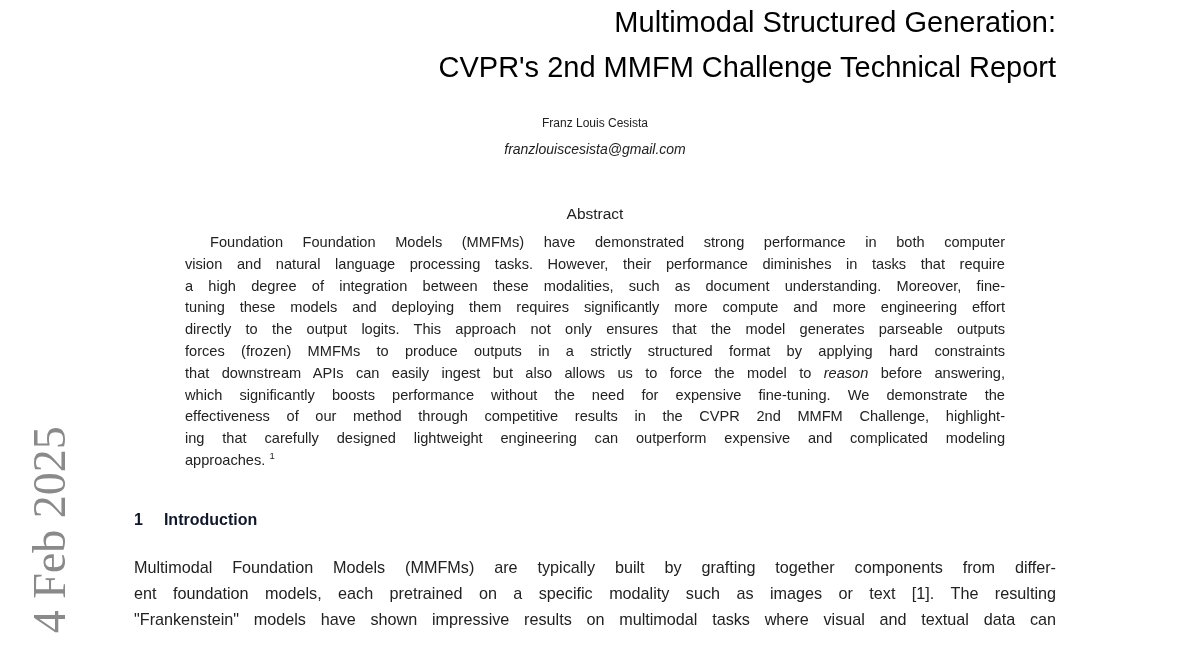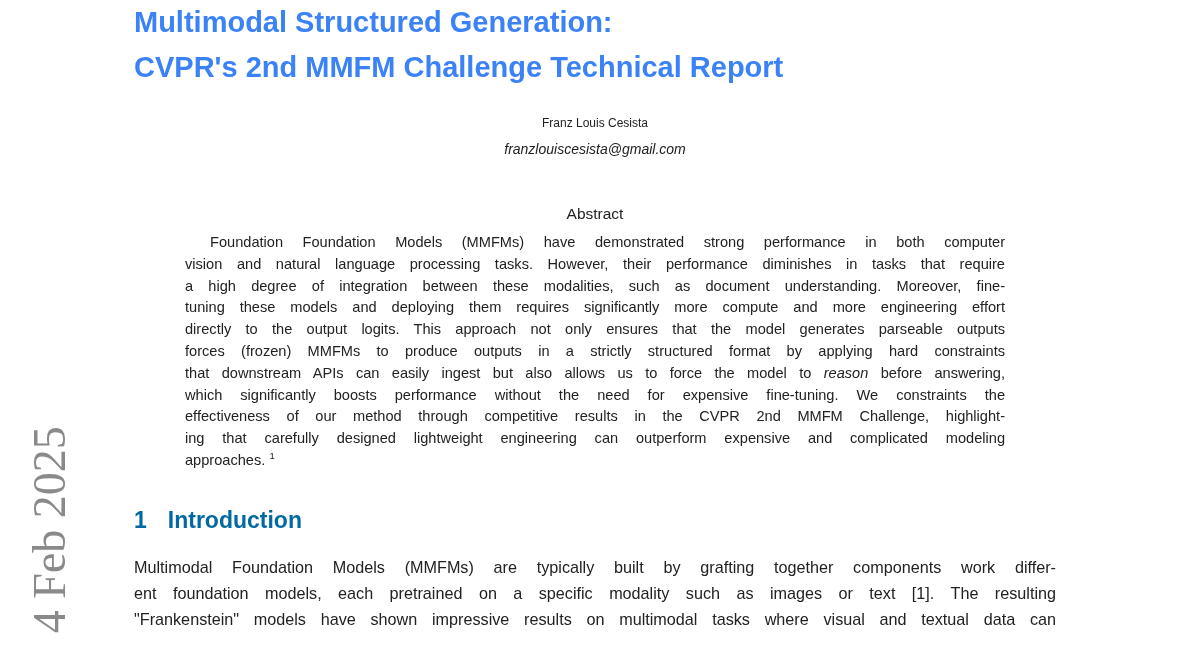--- a/index.html
+++ b/index.html
@@ -34,25 +34,25 @@
   }
 
   .page-content {
     position: absolute;
     left: 134px;
     top: 0;
     width: 922px;
   }
 
   .paper-title {
-    text-align: left;
+    text-align: right;
     font-size: 29px;
     line-height: 45px;
-    font-weight: 700;
-    color: #3b82f6;
+    font-weight: 400;
+    color: #000000;
   }
 
   .author-block {
     margin-top: 20px;
     text-align: center;
   }
   .author-name {
     font-size: 12px;
     line-height: 26px;
   }
@@ -79,24 +79,24 @@
   }
   .abstract-text .line {
     text-align: justify;
     text-align-last: justify;
   }
   .abstract-text .line:first-child { text-indent: 25px; }
   .abstract-text .line:last-child { text-align-last: left; }
 
   .section-heading {
     margin-top: 34px;
-    font-size: 23px;
+    font-size: 16px;
     line-height: 28px;
     font-weight: bold;
-    color: #0369a1;
+    color: #0f172a;
   }
   .section-number { display: inline-block; margin-right: 21px; }
 
   .body-text {
     margin-top: 20px;
     font-size: 16.2px;
     line-height: 26px;
   }
   .body-text .line {
     text-align: justify;
@@ -131,30 +131,30 @@
   <div class="abstract-block">
     <div class="abstract-heading">Abstract</div>
     <div class="abstract-text">
         <div class="line"><span>Foundation Foundation Models (MMFMs) have demonstrated strong performance in both computer</span></div>
         <div class="line"><span>vision and natural language processing tasks. However, their performance diminishes in tasks that require</span></div>
         <div class="line"><span>a high degree of integration between these modalities, such as document understanding. Moreover, fine-</span></div>
         <div class="line"><span>tuning these models and deploying them requires significantly more compute and more engineering effort</span></div>
         <div class="line"><span>directly to the output logits. This approach not only ensures that the model generates parseable outputs</span></div>
         <div class="line"><span>forces (frozen) MMFMs to produce outputs in a strictly structured format by applying hard constraints</span></div>
         <div class="line"><span>that downstream APIs can easily ingest but also allows us to force the model to </span><span class="italic">reason</span><span> before answering,</span></div>
-        <div class="line"><span>which significantly boosts performance without the need for expensive fine-tuning. We constraints the</span></div>
+        <div class="line"><span>which significantly boosts performance without the need for expensive fine-tuning. We demonstrate the</span></div>
         <div class="line"><span>effectiveness of our method through competitive results in the CVPR 2nd MMFM Challenge, highlight-</span></div>
         <div class="line"><span>ing that carefully designed lightweight engineering can outperform expensive and complicated modeling</span></div>
         <div class="line"><span>approaches. </span><span class="sup">1</span></div>
       </div>
   </div>
 
   <div class="section-heading">
     <span class="section-number">1</span><span>Introduction</span>
   </div>
 
   <div class="body-text">
-      <div class="line"><span>Multimodal Foundation Models (MMFMs) are typically built by grafting together components work differ-</span></div>
+      <div class="line"><span>Multimodal Foundation Models (MMFMs) are typically built by grafting together components from differ-</span></div>
       <div class="line"><span>ent foundation models, each pretrained on a specific modality such as images or text [1]. The resulting</span></div>
       <div class="line"><span>"Frankenstein" models have shown impressive results on multimodal tasks where visual and textual data can</span></div>
     </div>
 
 </div>
 
 </body></html>

